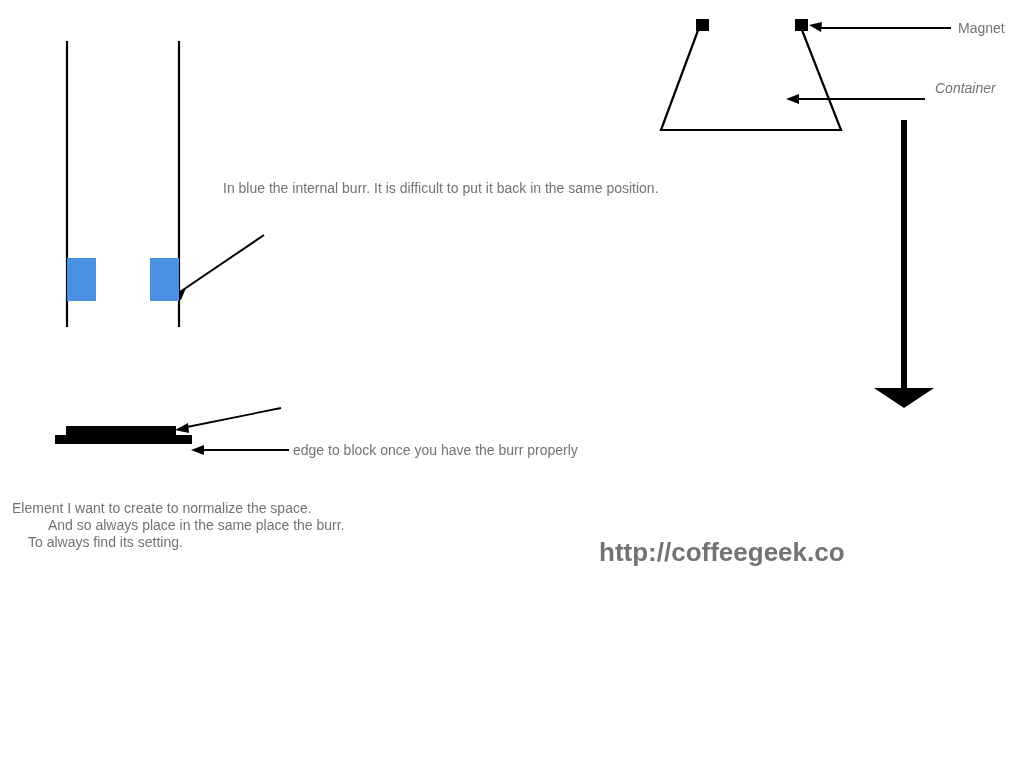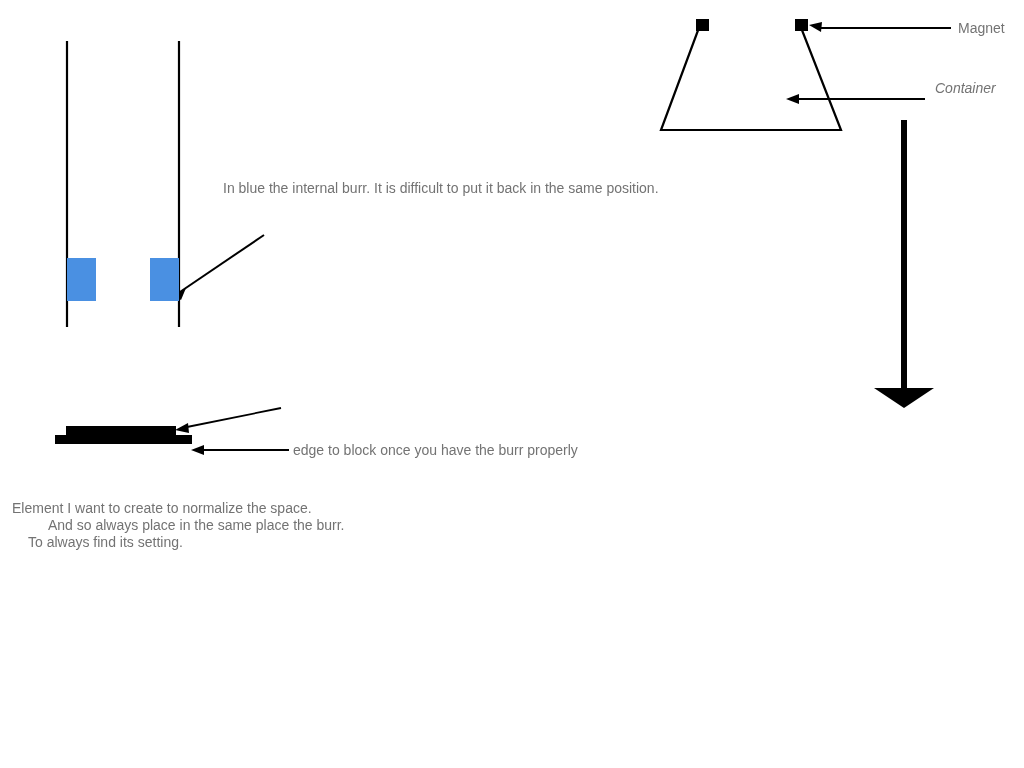--- a/index.html
+++ b/index.html
@@ -98,14 +98,15 @@
 
   <div class="txt txt-label" style="left:958px; top:20px;">Magnet</div>
   <div class="txt txt-label" style="left:935px; top:80px;font-style:italic;">Container</div>
 
   <div class="txt txt-note" style="left:12px; top:500px;">Element I want to create to normalize the space.</div>
 
   <div class="txt txt-label" style="left:293px; top:442px;">edge to block once you have the burr properly</div>
   <div class="txt txt-note" style="left:12px; top:517px;margin-left:36px;">And so always place in the same place the burr.</div>
   <div class="txt txt-note" style="left:28px; top:534px;">To always find its setting.</div>
 
+  <div class="txt txt-url" style="left:599px; top:544px;">http://coffeegeek.co</div>
 
 </div>
 
 </body></html>

